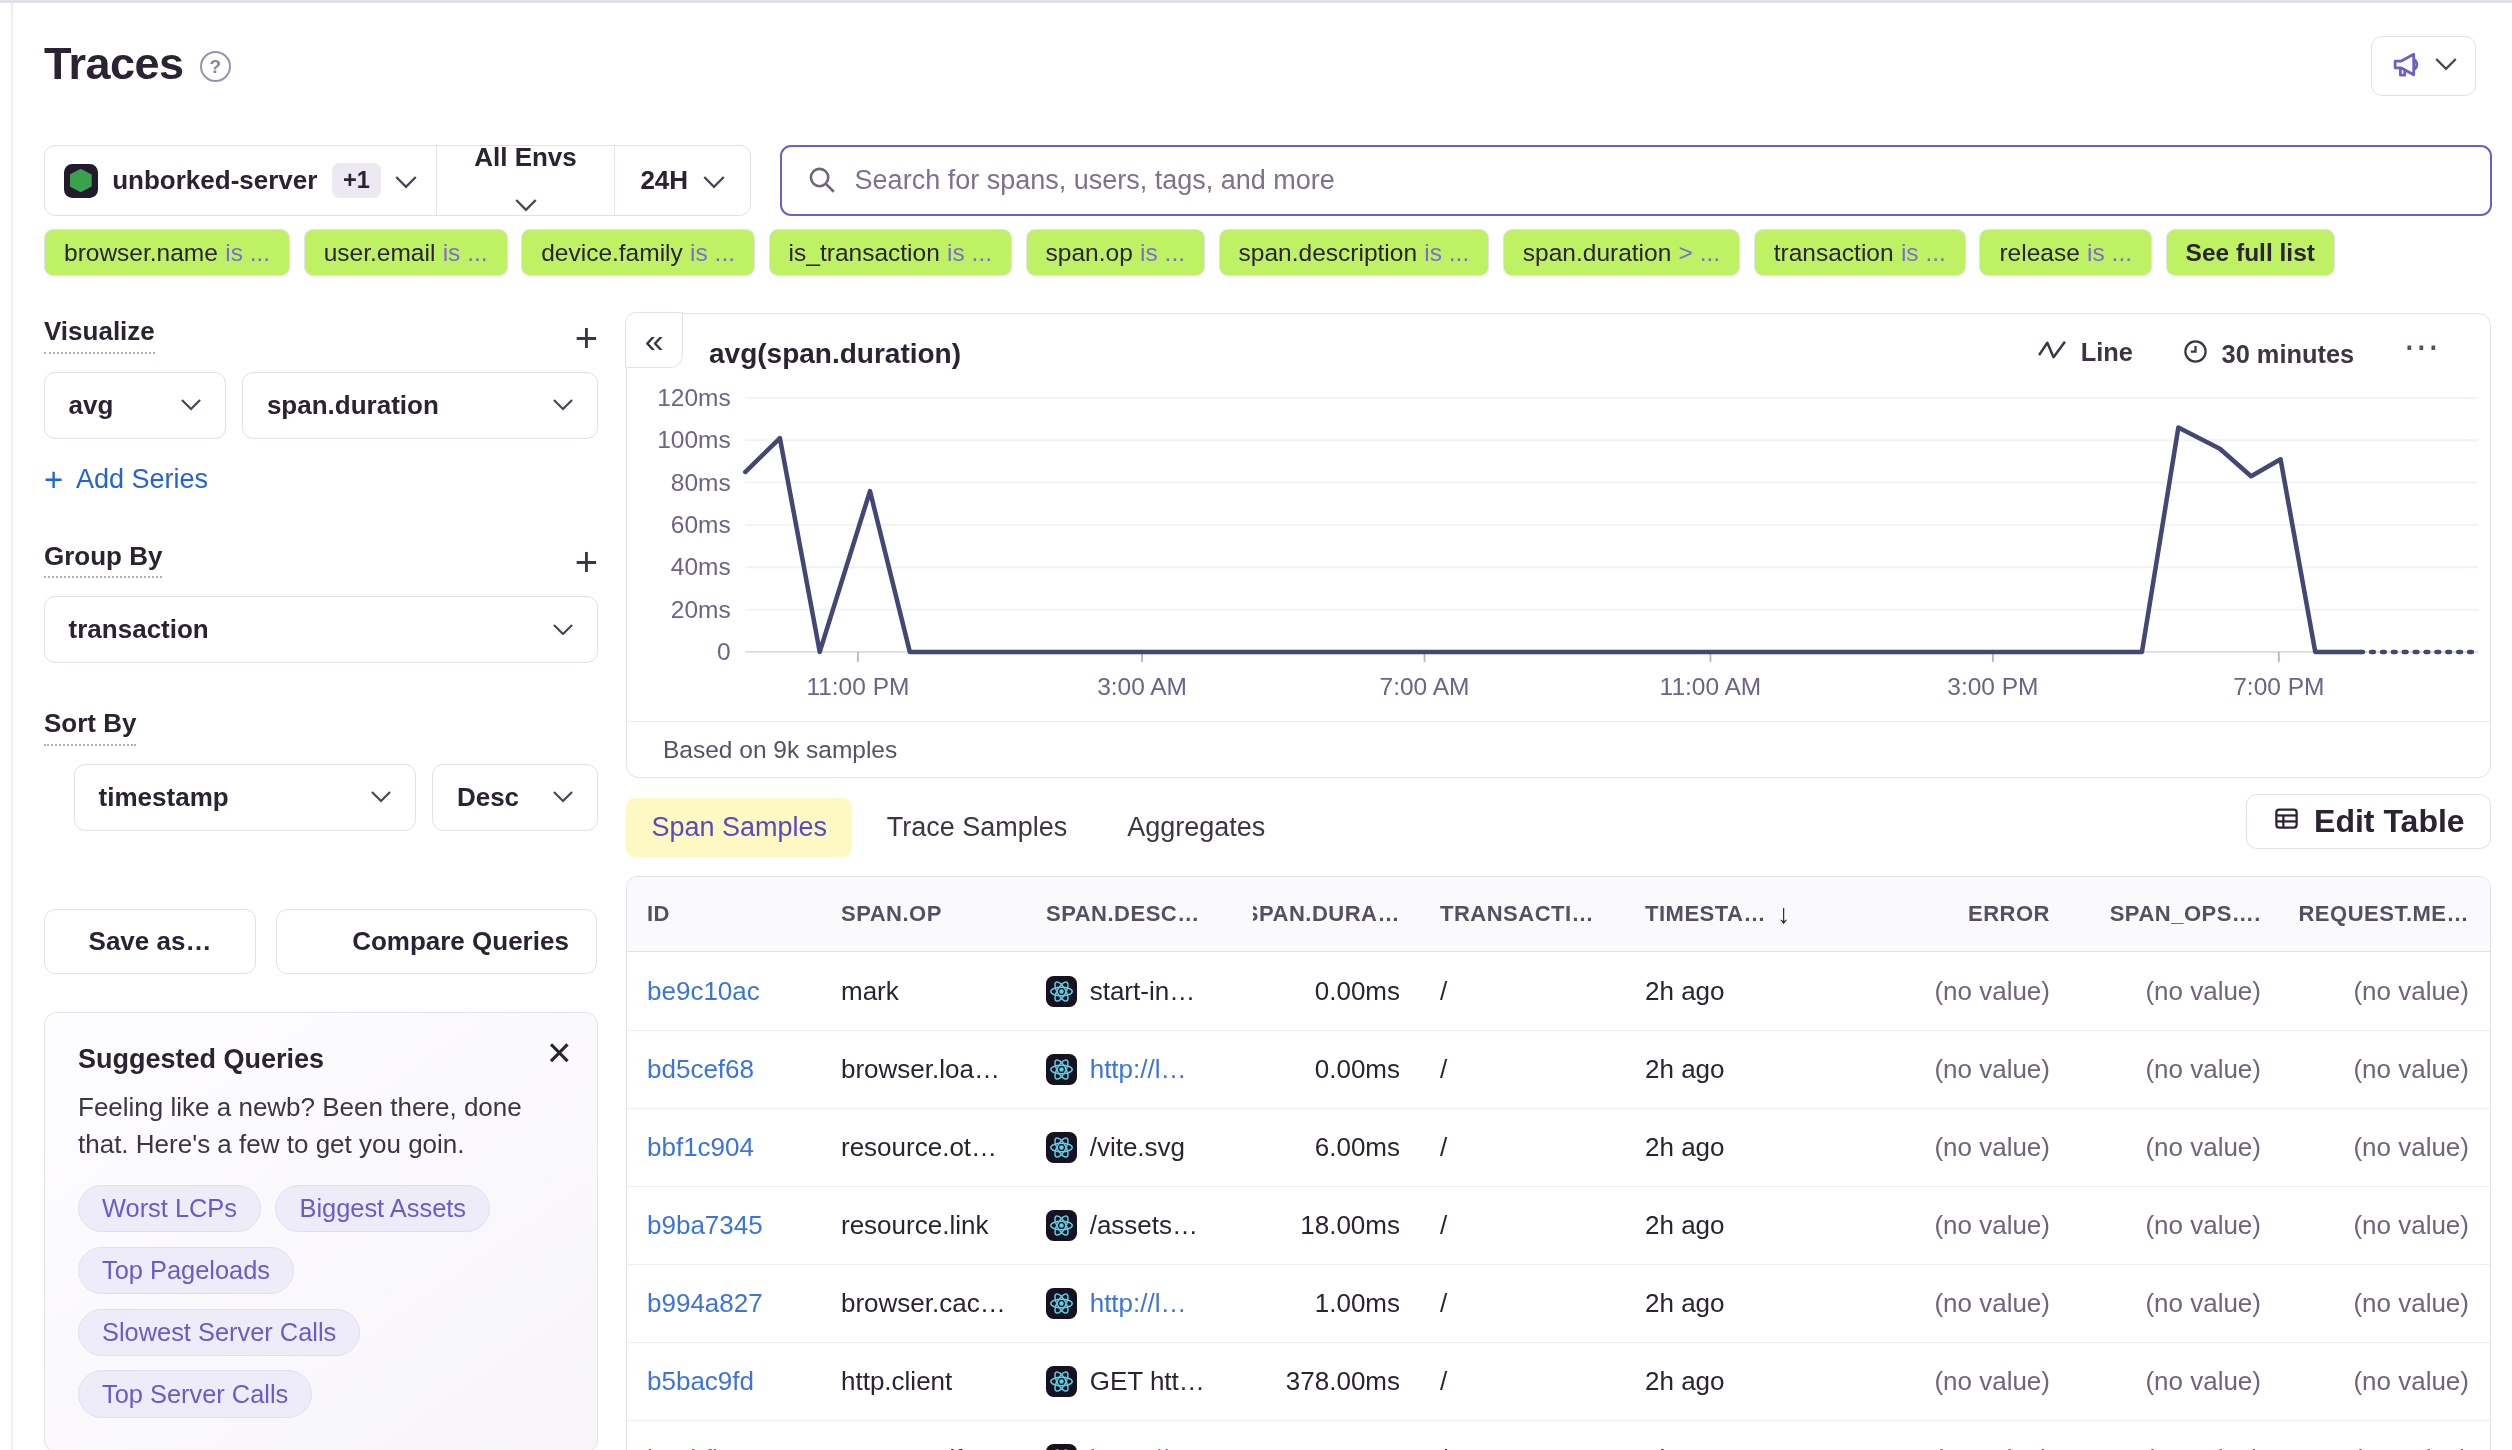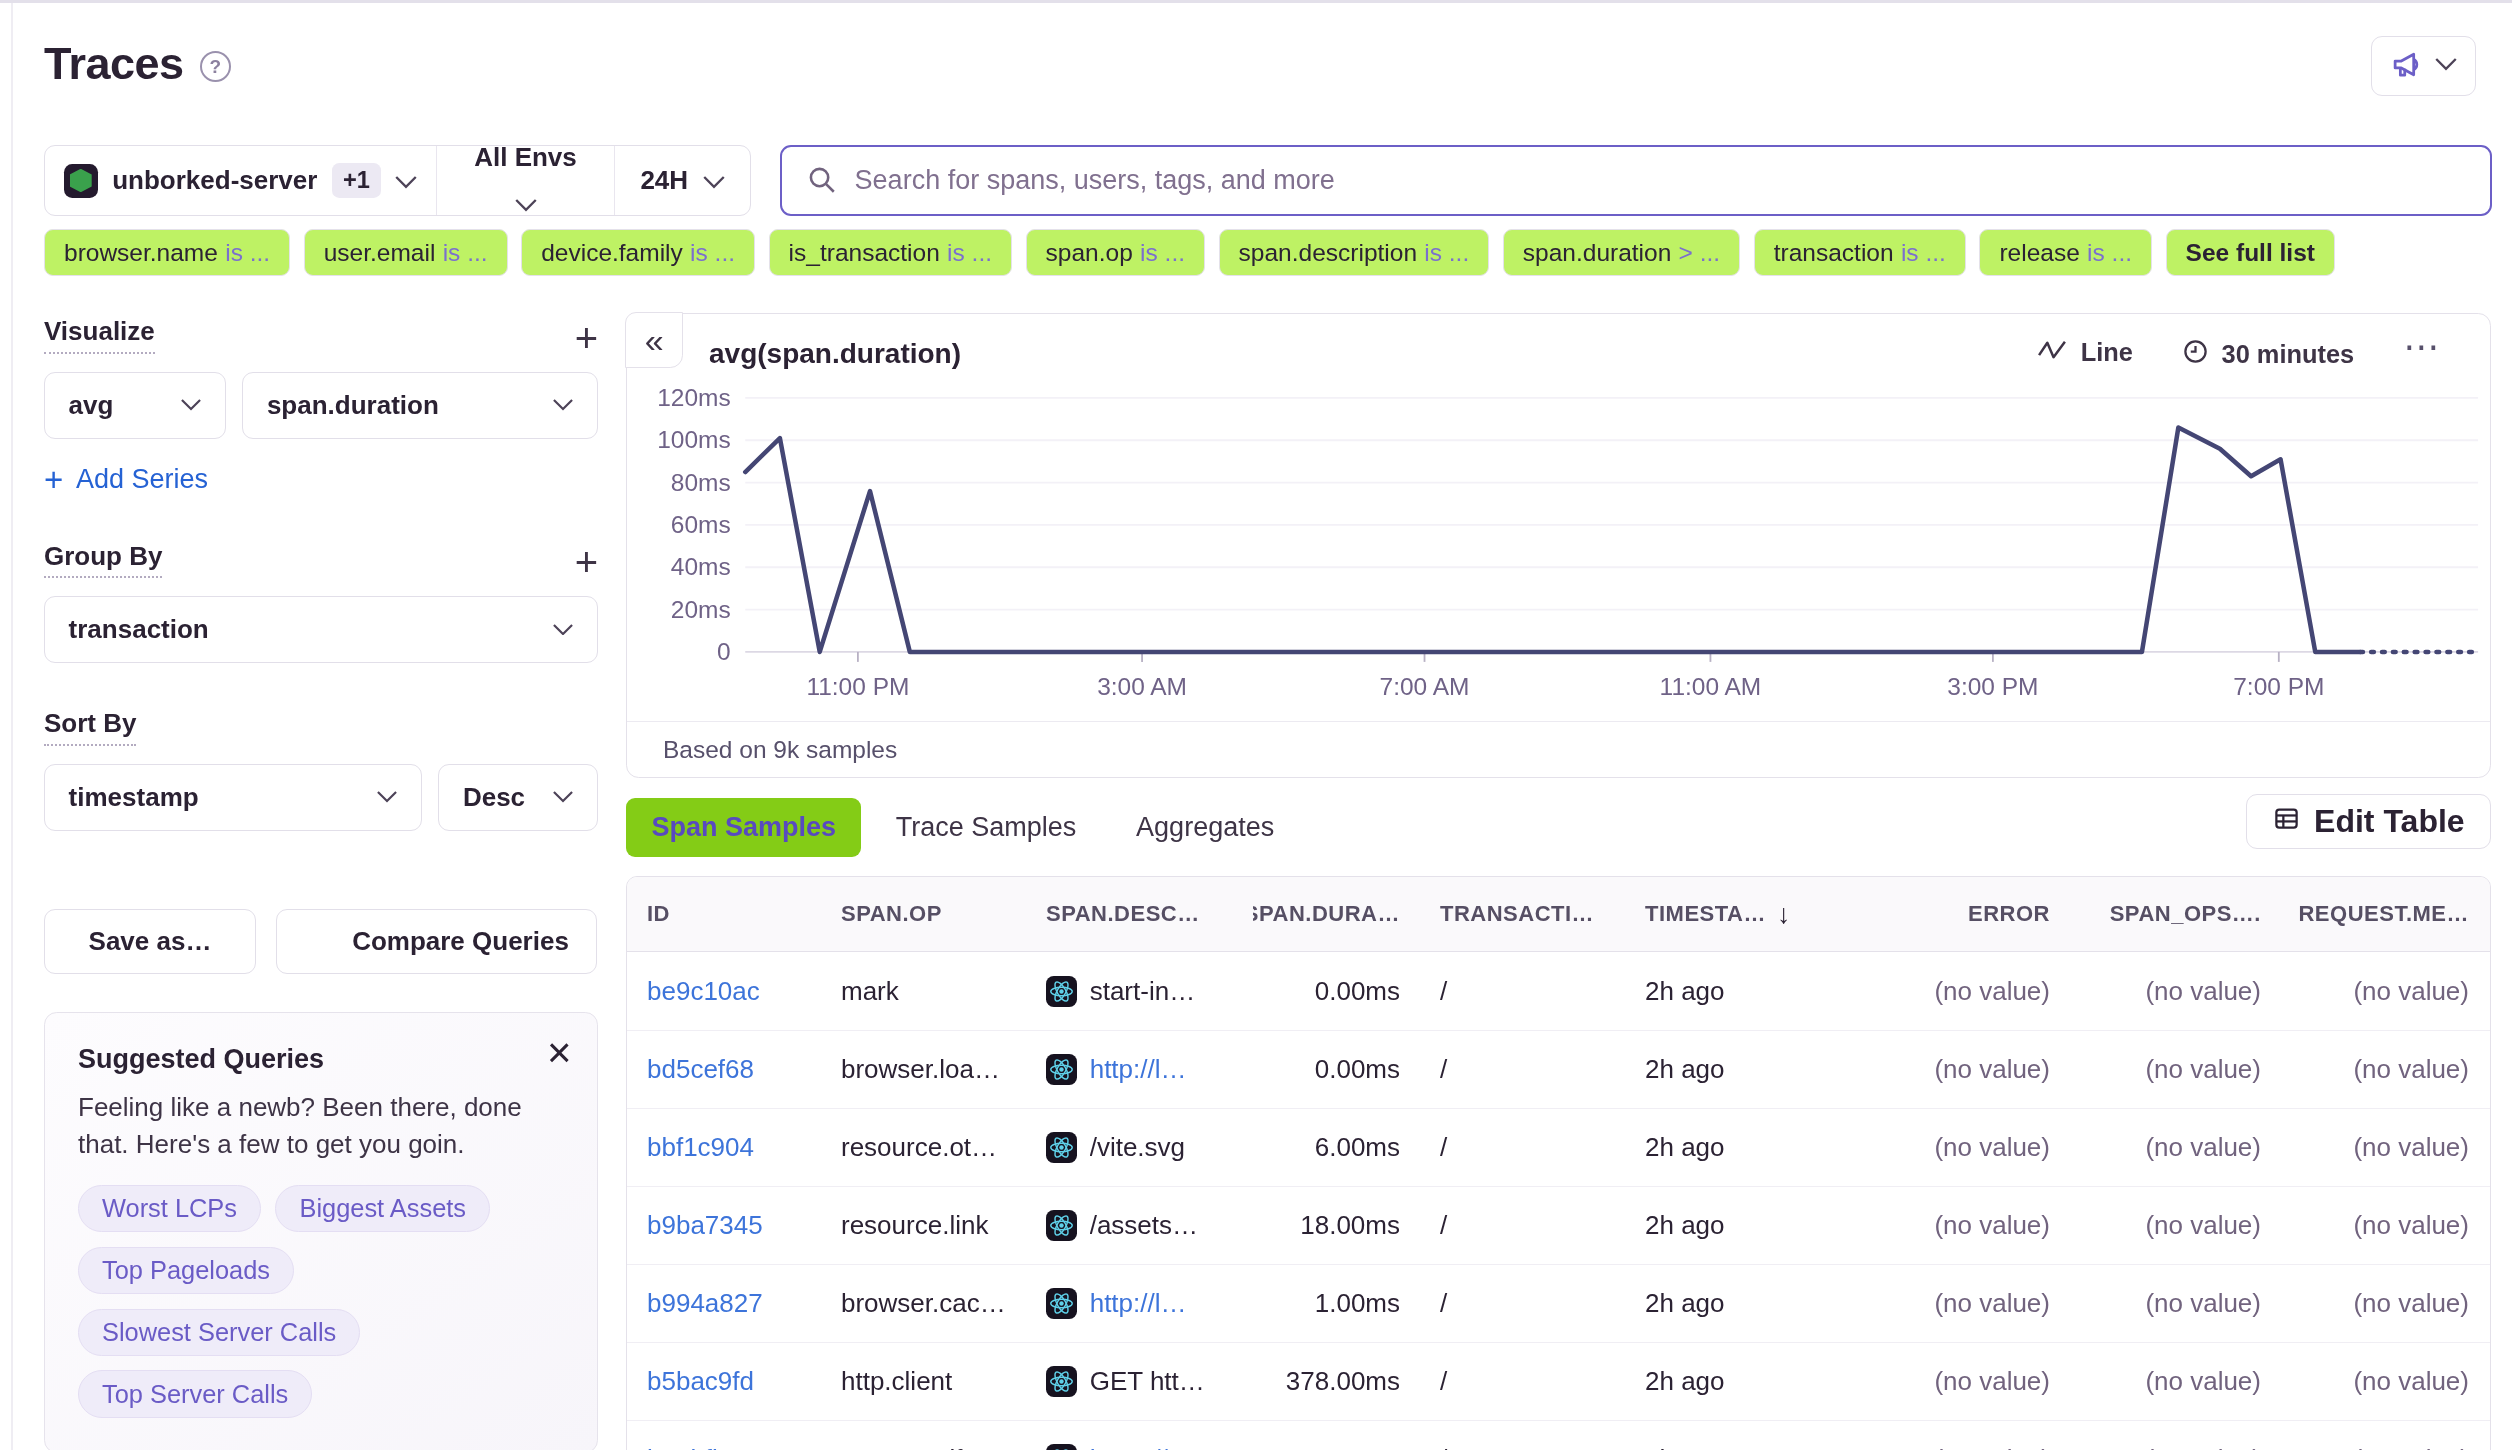--- a/index.html
+++ b/index.html
@@ -46,21 +46,21 @@
 
   
   .sidebar{position:absolute;left:44px;top:316px;width:554px;}
   .side-head{display:flex;align-items:flex-end;justify-content:space-between;}
   .side-head .lbl{font-size:26px;font-weight:700;border-bottom:2.7px dotted #b3abc0;padding-bottom:4.5px;}
   .plus-btn{font-size:40px;font-weight:300;line-height:31px;color:#3e3446;cursor:pointer;}
   .selrow{display:flex;gap:16.3px;margin-top:18px;}
   .sel{height:67px;border:1.8px solid #e2dfe9;border-radius:11px;background:#fff;display:flex;align-items:center;
     justify-content:space-between;padding:0 23.6px;font-size:26px;font-weight:700;cursor:pointer;}
   .sel-avg{width:182px;} .sel-field{flex:1;} .sel-wide{width:100%;margin-top:18px;}
-  .sel-ts{width:378px;} .sel-desc{flex:1;}
+  .sel-ts{width:342px;margin-left:30px;} .sel-desc{flex:1;}
   .add-series{margin-top:22px;display:flex;align-items:center;gap:12.7px;color:#2562d4;font-size:27px;cursor:pointer;}
   .add-series .p{font-size:33px;font-weight:400;}
   .mt-group{margin-top:42px;} .mt-sort{margin-top:45px;}
   .actions{display:flex;gap:20px;margin-top:78px;}
   .btn{height:65px;border:1.8px solid #e2dfe9;border-radius:11px;background:#fff;display:flex;align-items:center;
     justify-content:center;font-size:26px;font-weight:700;cursor:pointer;font-family:inherit;color:#2b2233;}
   .btn-save{width:212px;} .btn-compare{width:321px;padding-left:48px;}
   .sugg{margin-top:38px;border:1.8px solid #e6e3ec;border-radius:12.7px;background:linear-gradient(145deg,#fdfcfe 0%,#f7f5fa 100%);
     padding:31px 33px 34px;position:relative;}
   .sugg-title{font-size:27px;font-weight:700;}
@@ -81,21 +81,21 @@
   .chart-ctls{display:flex;align-items:flex-start;gap:49px;}
   .dots{font-size:36px;color:#57506b;letter-spacing:1.8px;cursor:pointer;line-height:18px;}
   #chart-svg{position:absolute;left:0;top:73px;display:block;}
   .ax{font-family:"Liberation Sans",sans-serif;font-size:27px;fill:#6f6287;}
   .chart-footer{position:absolute;left:0;right:0;bottom:0;height:56px;border-top:1.8px solid #eceaf1;
     display:flex;align-items:center;padding-left:36px;font-size:24.5px;color:#57506b;border-radius:0 0 12.7px 12.7px;}
 
   
   .tabs-row{position:absolute;top:481px;left:0;right:0;height:67px;display:flex;align-items:center;gap:9px;}
   .tab{font-size:27px;color:#3e3446;padding:13.6px 25.4px;border-radius:9px;cursor:pointer;white-space:nowrap;}
-  .tab.active{background:#84cc16;color:#584ac0;font-weight:700;}
+  .tab.active{background:#fef9c3;color:#584ac0;font-weight:400;}
   .edit-table{position:absolute;right:0;top:0;height:55px;padding:0 25.4px;border:1.8px solid #e2dfe9;border-radius:11px;
     background:#fff;display:flex;align-items:center;gap:14.5px;font-size:32px;font-weight:700;cursor:pointer;}
 
   
   .table{position:absolute;top:563px;left:0;width:100%;border:1.8px solid #e4e1ea;border-radius:11px 11px 0 0;
     overflow:hidden;background:#fff;}
   .tgrid{display:grid;grid-template-columns:194px 205px 227px 167px 205px 220px 225px 211px 208px;align-items:center;}
   .thead{background:#faf9fb;border-bottom:1.8px solid #e4e1ea;height:75px;}
   .th{font-size:22px;font-weight:700;letter-spacing:0.5px;color:#564f64;text-transform:uppercase;
     padding:0 20px;white-space:nowrap;overflow:hidden;display:flex;align-items:center;gap:11px;cursor:pointer;}

